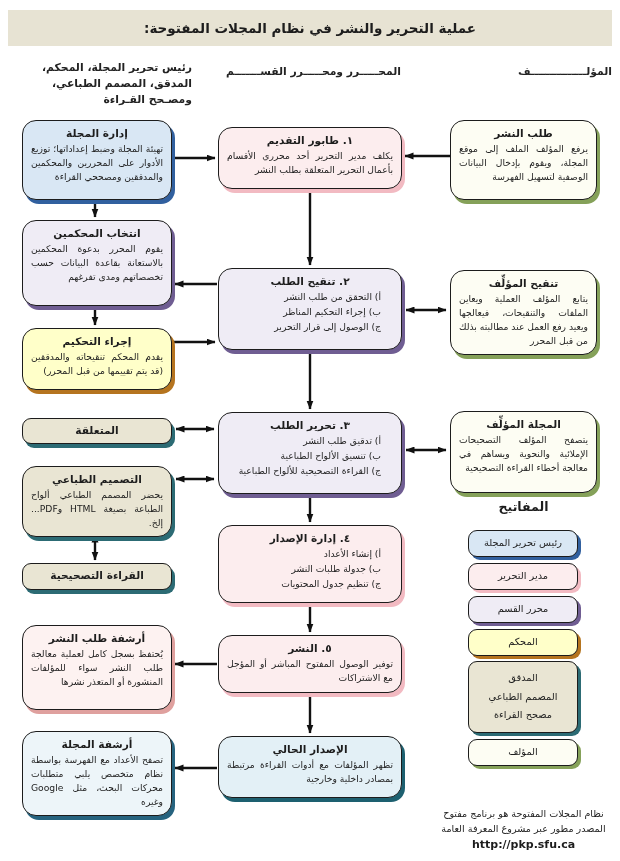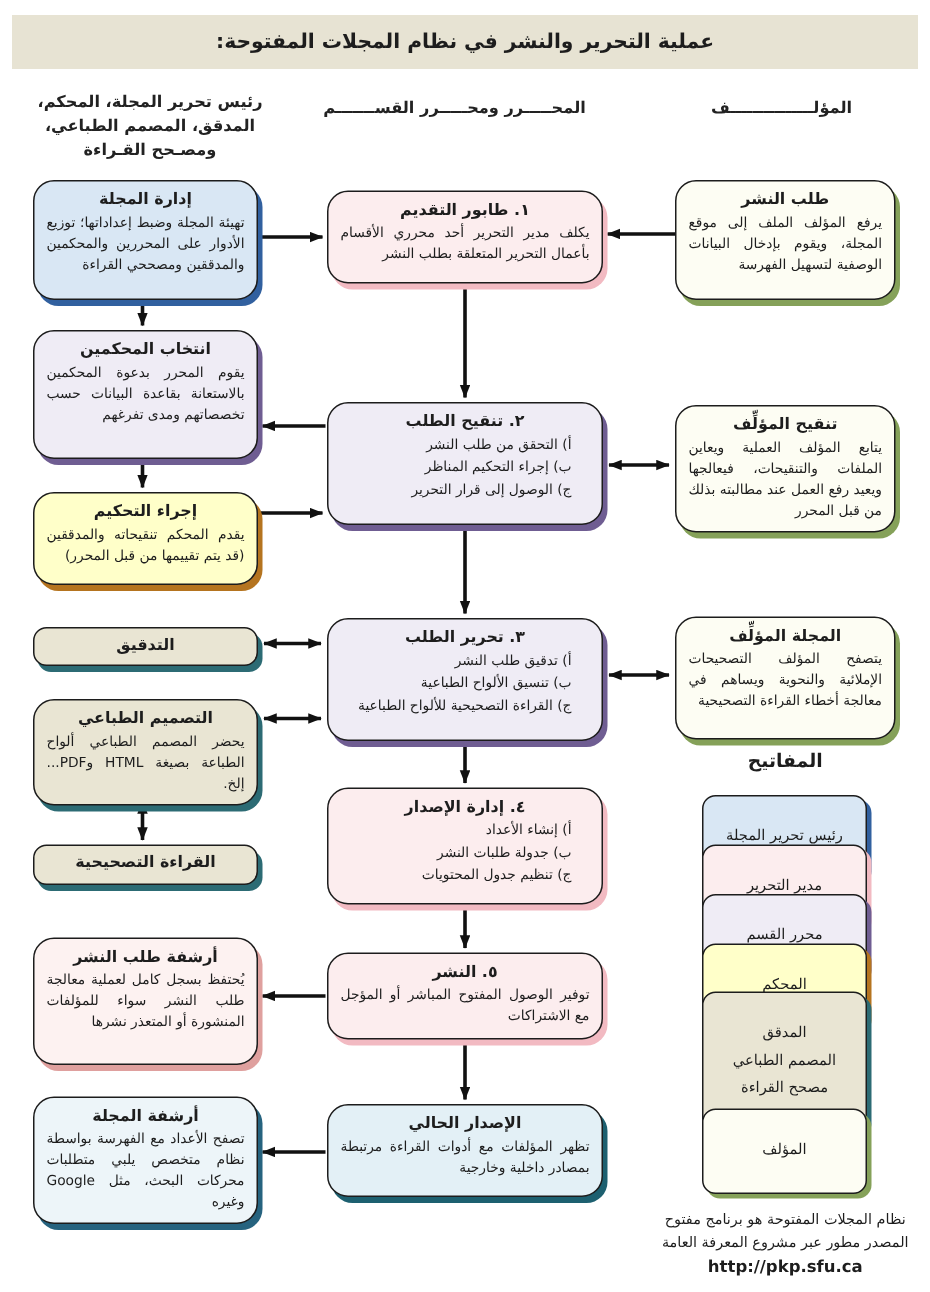--- a/index.html
+++ b/index.html
@@ -2,21 +2,21 @@
 <html lang="ar" dir="rtl"><head>
 <meta charset="utf-8">
 <style>
   html,body{margin:0;padding:0;background:#fff;}
   body{font-family:"DejaVu Sans",sans-serif;color:#1d1d1d;}
   .page{position:relative;width:620px;height:861px;background:#fff;overflow:hidden;direction:rtl;}
 
   .titlebar{position:absolute;left:8px;top:10px;width:604px;height:36px;background:#e7e3d3;
     display:flex;align-items:center;justify-content:center;font-size:13.5px;font-weight:bold;}
 
-  .colhead{position:absolute;font-weight:bold;font-size:10.8px;text-align:center;line-height:1.5;color:#222;}
+  .colhead{position:absolute;font-weight:bold;font-size:10.8px;line-height:1.5;color:#222;}
   .ch-author{left:430px;top:64px;width:182px;}
   .ch-editor{left:205px;top:64px;width:196px;}
   .ch-staff{left:8px;top:60px;width:184px;}
 
   .arrows{position:absolute;left:0;top:0;z-index:1;}
 
   .fbox{position:absolute;box-sizing:border-box;background:var(--f);border:1.5px solid #1c1c1c;
     border-radius:14px;box-shadow:3px 4px 0 var(--s);padding:5px 8px 6px;z-index:2;}
   .fbox.small{border-radius:9px;padding:4px 6px;}
   .bt{text-align:center;font-weight:bold;font-size:10.6px;margin-bottom:2px;line-height:1.35;}
@@ -31,21 +31,21 @@
   .c-cream{--f:#fdfdf3;--s:#85a159;}
   .c-cyan{--f:#e3f0f6;--s:#1d6070;}
   .c-pink2{--f:#fdf2f1;--s:#dfa09e;}
   .c-cyan2{--f:#edf5f9;--s:#26637f;}
 
   .legend-title{position:absolute;left:450px;top:499px;width:147px;text-align:center;
     font-weight:bold;font-size:12.5px;z-index:2;}
   .lbox{position:absolute;left:468px;width:110px;box-sizing:border-box;background:var(--f);
     border:1.3px solid #1c1c1c;border-radius:9px;box-shadow:3px 3px 0 var(--s);
     display:flex;flex-direction:column;align-items:center;justify-content:center;
-    font-size:9.8px;text-align:center;padding:18px 4px;z-index:2;}
+    font-size:9.8px;text-align:center;padding:3px 4px;z-index:2;}
   .lbox div{line-height:1.9;}
 
   .footer{position:absolute;left:435px;top:806px;width:177px;text-align:center;z-index:2;}
   .footer .ftext{font-size:9.6px;line-height:1.6;}
   .footer .furl{font-size:11px;font-weight:bold;direction:ltr;margin-top:1px;}
 </style>
 </head>
 <body>
 
 <div class="page">
@@ -95,21 +95,21 @@
   </div>
   <div class="fbox c-lav" style="left:22px;top:220px;width:150px;min-height:86px">
     <div class="bt">انتخاب المحكمين</div>
     <div class="bb">يقوم المحرر بدعوة المحكمين بالاستعانة بقاعدة البيانات حسب تخصصاتهم ومدى تفرغهم</div>
   </div>
   <div class="fbox c-yellow" style="left:22px;top:328px;width:150px;min-height:62px">
     <div class="bt">إجراء التحكيم</div>
     <div class="bb">يقدم المحكم تنقيحاته والمدققين (قد يتم تقييمها من قبل المحرر)</div>
   </div>
   <div class="fbox c-beige small" style="left:22px;top:418px;width:150px;min-height:26px">
-    <div class="bt" style="margin-bottom:0">التدقيق</div>
+    <div class="bt" style="margin-bottom:0">المتعلقة</div>
   </div>
   <div class="fbox c-beige" style="left:22px;top:466px;width:150px;min-height:64px">
     <div class="bt">التصميم الطباعي</div>
     <div class="bb">يحضر المصمم الطباعي ألواح الطباعة بصيغة HTML وPDF... إلخ.</div>
   </div>
   <div class="fbox c-beige small" style="left:22px;top:563px;width:150px;min-height:27px">
     <div class="bt" style="margin-bottom:0">القراءة التصحيحية</div>
   </div>
   <div class="fbox c-pink2" style="left:22px;top:625px;width:150px;min-height:85px">
     <div class="bt">أرشفة طلب النشر</div>

